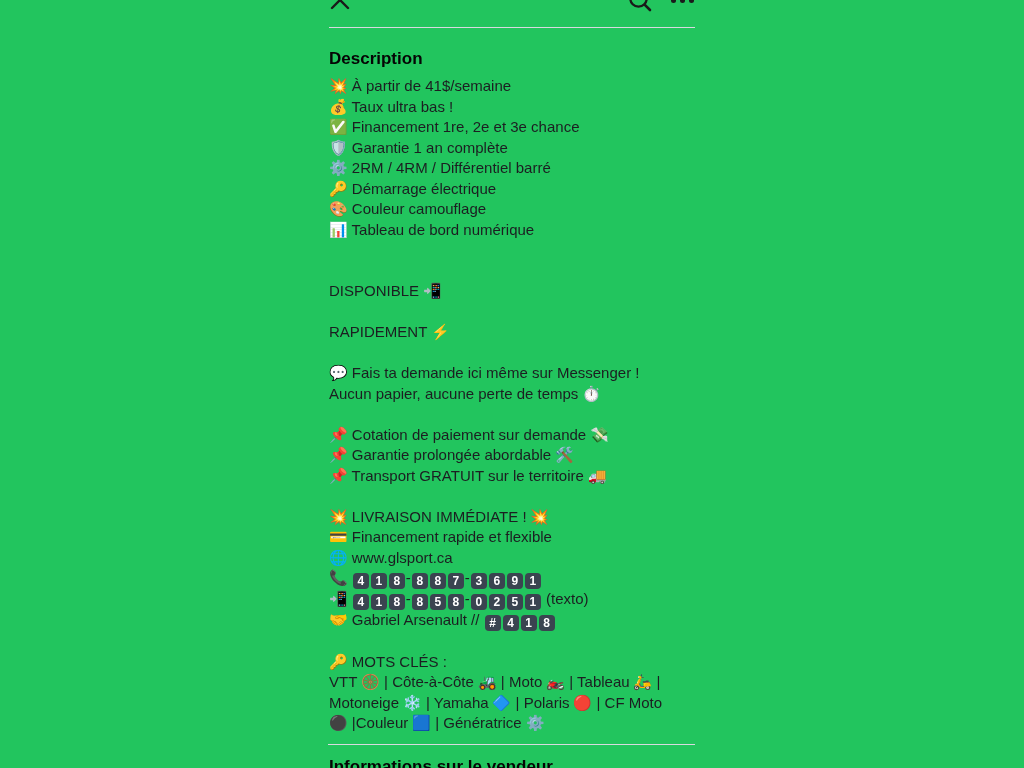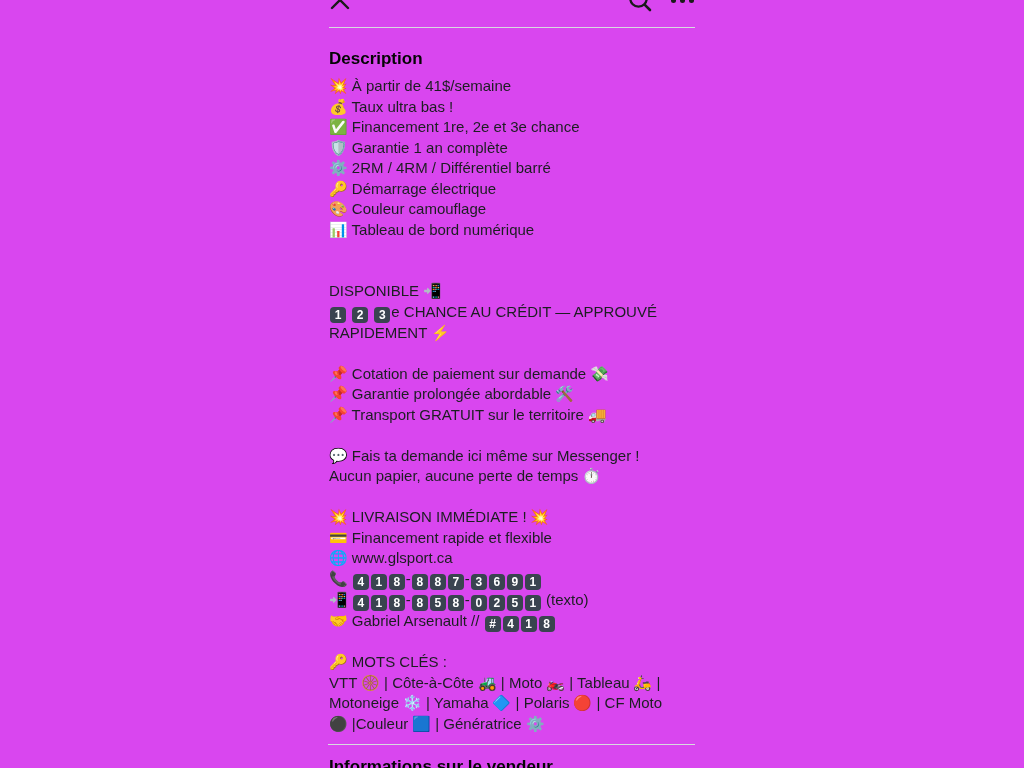--- a/index.html
+++ b/index.html
@@ -3,21 +3,21 @@
 <meta charset="utf-8">
 <style>
   * { box-sizing: border-box; margin: 0; padding: 0; }
   html, body {
     width: 1024px; height: 768px;
     background: #ffffff;
     overflow: hidden;
     font-family: "Liberation Sans", sans-serif;
     color: #1c1e21;
   }
-  .canvas { position: relative; width: 1024px; height: 768px; background: #d946ef; }
+  .canvas { position: relative; width: 1024px; height: 768px; background: #22c55e; }
   .phone {
     position: absolute; left: 329px; top: 0;
     width: 366px; height: 768px;
   }
   
   .topbar {
     position: relative; height: 28px;
     border-bottom: 1px solid #d8dadf;
   }
   .icon-btn { position: absolute; cursor: pointer; background: none; border: none; padding: 0; }
@@ -87,23 +87,23 @@
             <span class="dot"></span>
             <span class="dot"></span>
         </span>
       </button>
     </div>
 
     <div class="section-heading">Description</div>
 
     <div class="desc-body">
         <p class="para"><span class="line">💥 À partir de 41$/semaine</span><br><span class="line">💰 Taux ultra bas !</span><br><span class="line">✅ Financement 1re, 2e et 3e chance</span><br><span class="line">🛡️ Garantie 1 an complète</span><br><span class="line">⚙️ 2RM / 4RM / Différentiel barré</span><br><span class="line">🔑 Démarrage électrique</span><br><span class="line">🎨 Couleur camouflage</span><br><span class="line">📊 Tableau de bord numérique</span></p>
-        <p class="para"><br><span class="line">DISPONIBLE 📲</span><br><span class="line"><span class="keycap">1</span> <span class="keycap">2</span> <span class="keycap">3</span>e CHANCE AU CRÉDIT — APPROUVÉ</span><br><span class="line">RAPIDEMENT ⚡</span></p>
+        <p class="para"><br><span class="line">DISPONIBLE 📲</span><br><br><span class="line">RAPIDEMENT ⚡</span></p>
+        <p class="para"><span class="line">💬 Fais ta demande ici même sur Messenger !</span><br><span class="line">Aucun papier, aucune perte de temps ⏱️</span></p>
         <p class="para"><span class="line">📌 Cotation de paiement sur demande 💸</span><br><span class="line">📌 Garantie prolongée abordable 🛠️</span><br><span class="line">📌 Transport GRATUIT sur le territoire 🚚</span></p>
-        <p class="para"><span class="line">💬 Fais ta demande ici même sur Messenger !</span><br><span class="line">Aucun papier, aucune perte de temps ⏱️</span></p>
         <p class="para"><span class="line">💥 LIVRAISON IMMÉDIATE ! 💥</span><br><span class="line">💳 Financement rapide et flexible</span><br><span class="line">🌐 www.glsport.ca</span><br><span class="line">📞 <span class="keycap">4</span><span class="keycap">1</span><span class="keycap">8</span>-<span class="keycap">8</span><span class="keycap">8</span><span class="keycap">7</span>-<span class="keycap">3</span><span class="keycap">6</span><span class="keycap">9</span><span class="keycap">1</span></span><br><span class="line">📲 <span class="keycap">4</span><span class="keycap">1</span><span class="keycap">8</span>-<span class="keycap">8</span><span class="keycap">5</span><span class="keycap">8</span>-<span class="keycap">0</span><span class="keycap">2</span><span class="keycap">5</span><span class="keycap">1</span> (texto)</span><br><span class="line">🤝 Gabriel Arsenault // <span class="keycap">#</span><span class="keycap">4</span><span class="keycap">1</span><span class="keycap">8</span></span></p>
         <p class="para"><span class="line">🔑 MOTS CLÉS :</span><br><span class="line">VTT 🛞 | Côte-à-Côte 🚜 | Moto 🏍️ | Tableau 🛵 |</span><br><span class="line">Motoneige ❄️ | Yamaha 🔷 | Polaris 🔴 | CF Moto</span><br><span class="line">⚫ |Couleur 🟦 | Génératrice ⚙️</span></p>
       </div>
 
     <div class="divider-bottom"></div>
     <div class="next-heading">Informations sur le vendeur</div>
 
   </div>
 </div>
 

